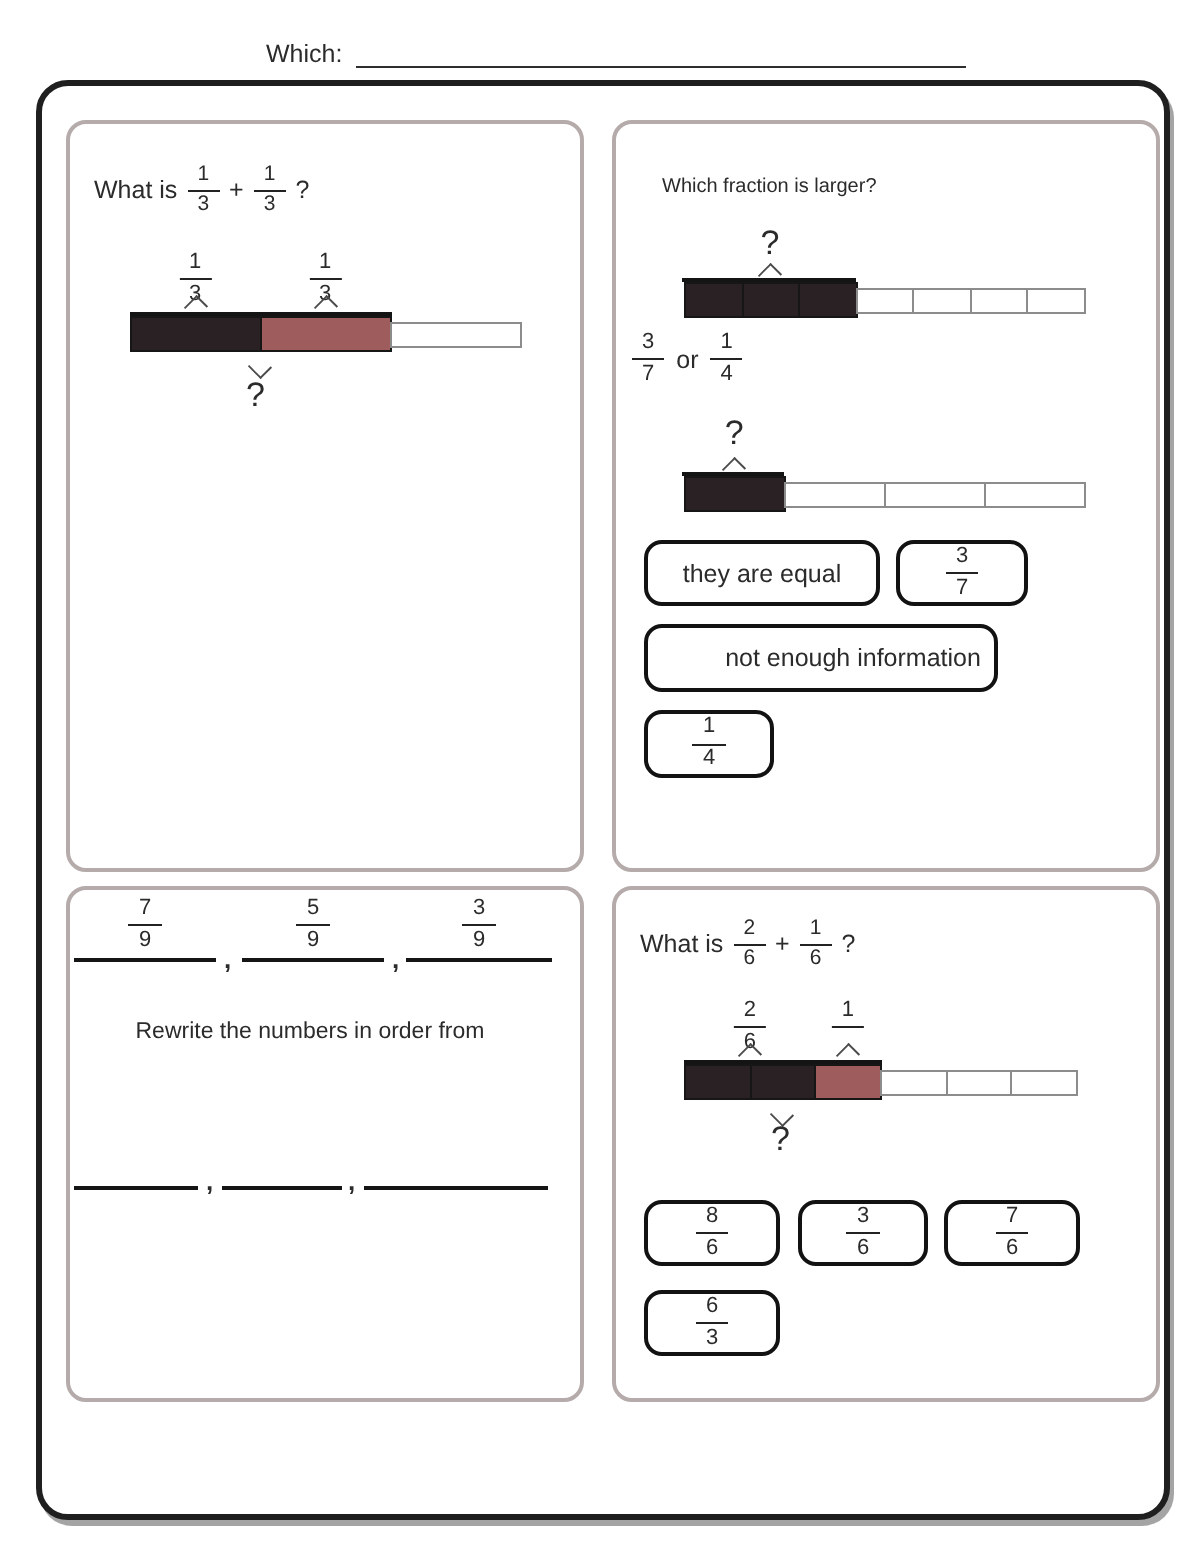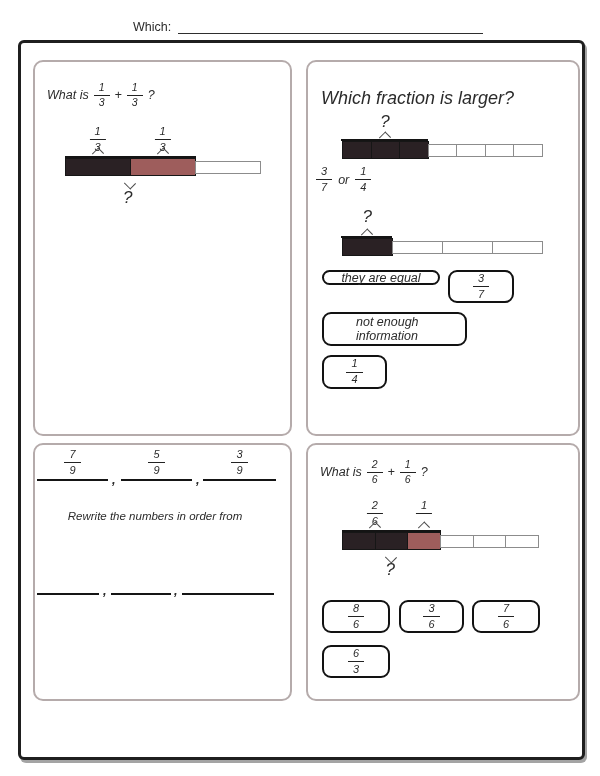--- a/index.html
+++ b/index.html
@@ -11,23 +11,22 @@
   :root {
     --dark-fill:#2a2124; --red-fill:#9e5d5c;
     --panel-border:#b5abab; --outer-border:#1f1f1f;
   }
   
   .name-row { position:absolute; left:133px; top:20px; font-size:12.5px; display:flex; align-items:flex-end; }
   .name-line { display:inline-block; width:305px; height:13px; border-bottom:1.6px solid #2e2e2e; margin-left:7px; }
   
   .sheet {
     position:absolute; left:18px; top:40px; width:561px; height:714px;
-    border:3px solid var(--outer-border); border-radius:6px; background:#fff;
+    border:3px solid var(--outer-border); border-radius:16px; background:#fff;
     box-shadow:2px 3px 0 rgba(90,90,90,.55);
-    font-style:italic;
   }
   .panel {
     position:absolute; border:2px solid var(--panel-border); border-radius:10px; background:#fff;
   }
   .panel-tl { left:12px;  top:17px;  width:255px; height:372px; }
   .panel-tr { left:285px; top:17px;  width:270px; height:372px; }
   .panel-bl { left:12px;  top:400px; width:255px; height:254px; }
   .panel-br { left:285px; top:400px; width:270px; height:254px; }
   .panel > * { position:absolute; }
   
@@ -103,21 +102,21 @@
           <div class="seg seg-dark"></div>
           <div class="seg seg-red"></div>
           <div class="seg"></div>
         </div>
       <div class="caret down" style="left:33.3%; top:53px;"></div>
       <div class="qmark" style="left:32%; top:62px;">?</div>
     </div>
   </div>
 
   <div class="panel panel-tr">
-    <div style="left:13px; top:26px; font-size:18px;">Which fraction is larger?</div>
+    <div style="left:23px; top:26px; font-size:10px;">Which fraction is larger?</div>
 
     <div class="bar-wrap" style="left:34px; top:50px; width:201px; height:50px;">
       <div class="qmark" style="left:21.4%; top:0;">?</div>
       <div class="caret up" style="left:21.4%; top:21px;"></div>
       <div class="overline" style="left:-1px; width:43.3%; top:27px;"></div>
       <div class="bar" style="top:28px;">
           <div class="seg seg-dark"></div>
           <div class="seg seg-dark"></div>
           <div class="seg seg-dark"></div>
           <div class="seg"></div>
@@ -144,30 +143,30 @@
       <div class="caret up" style="left:12.5%; top:23px;"></div>
       <div class="overline" style="left:-1px; width:25.4%; top:29px;"></div>
       <div class="bar" style="top:30px;">
           <div class="seg seg-dark"></div>
           <div class="seg"></div>
           <div class="seg"></div>
           <div class="seg"></div>
         </div>
     </div>
 
-    <div class="btn" style="left:14px; top:208px; width:118px; height:15px;">
+    <div class="btn" style="left:14px; top:208px; width:118px; height:33px;">
       <span>they are equal</span>
     </div>
     <div class="btn" style="left:140px; top:208px; width:66px; height:33px;">
       <span class="frac">
           <span class="num">3</span>
           <span class="den">7</span>
         </span>
     </div>
-    <div class="btn" style="left:14px; top:250px; width:145px; height:34px;padding-left:32px;">
+    <div class="btn" style="left:14px; top:250px; width:177px; height:34px;padding-left:32px;">
       <span>not enough information</span>
     </div>
     <div class="btn" style="left:14px; top:293px; width:65px; height:34px;">
       <span class="frac">
           <span class="num">1</span>
           <span class="den">4</span>
         </span>
     </div>
   </div>
 

